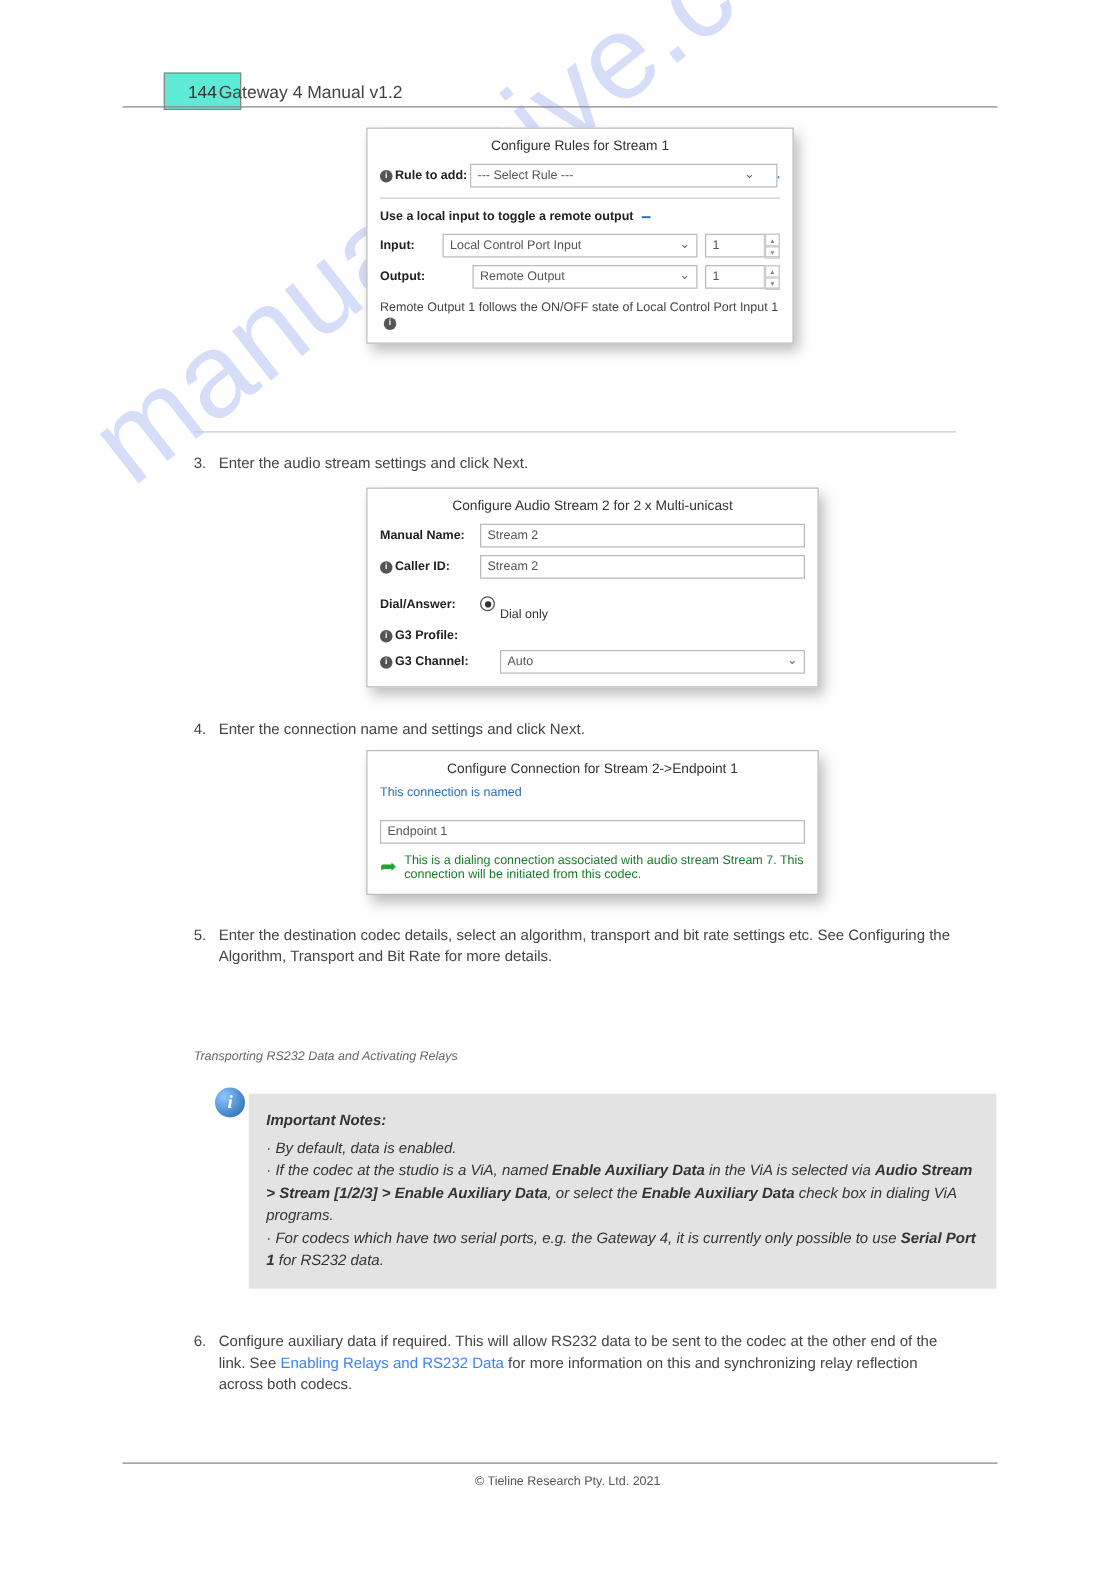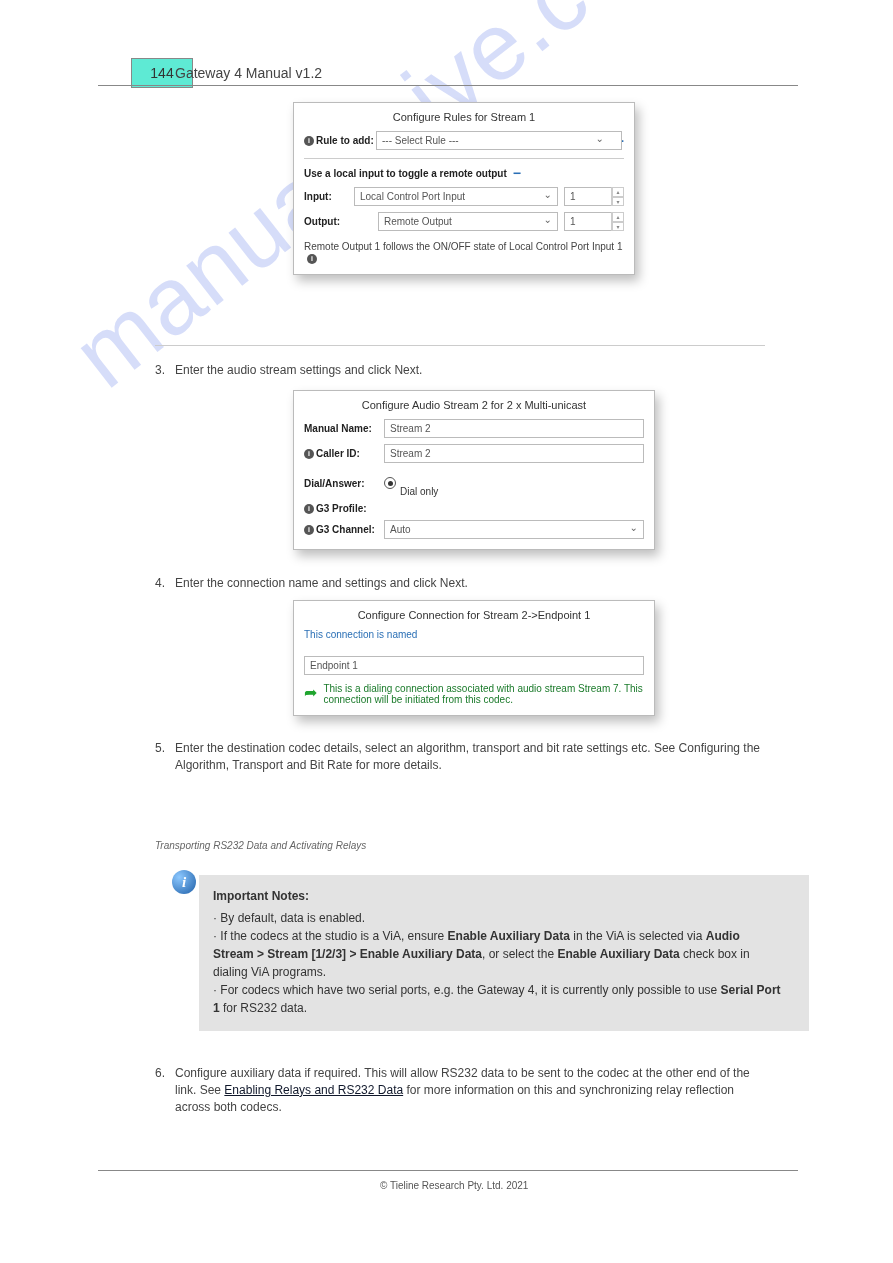--- a/index.html
+++ b/index.html
@@ -189,43 +189,43 @@
   }
   .subheading {
     position: absolute;
     font-size: 10px;
     color: #666;
     font-style: italic;
   }
   .infobox {
     position: absolute;
     background: #e3e3e3;
-    padding: 12px 26px 14px 14px;
+    padding: 12px 14px 14px 14px;
     font-size: 12px;
     color: #333;
     line-height: 1.5;
+    font-style: italic;
   }
   .infobox-icon {
     position: absolute;
     width: 24px;
     height: 24px;
     border-radius: 50%;
     background: radial-gradient(circle at 30% 30%, #8cc8ff, #1e5fa8);
     color: #fff;
     font-style: italic;
     font-weight: bold;
     font-size: 15px;
     display: flex;
     align-items: center;
     justify-content: center;
     font-family: Georgia, serif;
   }
   .link {
-    color: #0f172a;
-    text-decoration: underline;
+    color: #3b82f6;
   }
   .footer-line {
     position: absolute;
     border-top: 1px solid #888;
   }
   .footer-text {
     position: absolute;
     font-size: 10px;
     color: #555;
   }
@@ -348,21 +348,21 @@
       <div class="field-label">
         <span class="info-icon">i</span>
         <span>G3 Profile:</span>
       </div>
     </div>
     <div class="field-row" style="margin-bottom:0;">
       <div class="field-label">
         <span class="info-icon">i</span>
         <span>G3 Channel:</span>
       </div>
-      <div class="select-wrap" style="flex:1;">
+      <div class="select-wrap" style="flex:1;margin-left:16px;">
         <div class="select">Auto</div>
       </div>
     </div>
   </div>
 
   <div class="step-text" style="top:575px; left:155px;">4.</div>
   <div class="step-text" style="top:575px; left:175px; width:590px;">Enter the connection name and settings and click Next.</div>
 
   <div class="panel" style="top:600px; left:293px; width:340px;">
     <div class="panel-title">Configure Connection for Stream 2-&gt;Endpoint 1</div>
@@ -376,21 +376,21 @@
 
   <div class="step-text" style="top:740px; left:155px;">5.</div>
   <div class="step-text" style="top:740px; left:175px; width:590px;">Enter the destination codec details, select an algorithm, transport and bit rate settings etc. See Configuring the Algorithm, Transport and Bit Rate for more details.</div>
 
   <div class="subheading" style="top:840px; left:155px;">Transporting RS232 Data and Activating Relays</div>
 
   <div class="infobox-icon" style="top:870px; left:172px;">i</div>
   <div class="infobox" style="top:875px; left:199px; width:570px;">
     <div style="font-weight:bold; margin-bottom:4px;">Important Notes:</div>
     <div>· <span>By default, data is enabled.</span></div>
-    <div>· <span>If the codecs at the studio is a ViA, ensure </span><b>Enable Auxiliary Data</b><span> in the ViA is selected via </span><b>Audio Stream &gt; Stream [1/2/3] &gt; Enable Auxiliary Data</b><span>, or select the </span><b>Enable Auxiliary Data</b><span> check box in dialing ViA programs.</span></div>
+    <div>· <span>If the codec at the studio is a ViA, named </span><b>Enable Auxiliary Data</b><span> in the ViA is selected via </span><b>Audio Stream &gt; Stream [1/2/3] &gt; Enable Auxiliary Data</b><span>, or select the </span><b>Enable Auxiliary Data</b><span> check box in dialing ViA programs.</span></div>
     <div>· <span>For codecs which have two serial ports, e.g. the Gateway 4, it is currently only possible to use </span><b>Serial Port 1</b><span> for RS232 data.</span></div>
   </div>
 
   <div class="step-text" style="top:1065px; left:155px;">6.</div>
   <div class="step-text" style="top:1065px; left:175px; width:590px;">
     <span>Configure auxiliary data if required. This will allow RS232 data to be sent to the codec at the other end of the link. See </span>
     <a class="link">Enabling Relays and RS232 Data</a>
     <span> for more information on this and synchronizing relay reflection across both codecs.</span>
   </div>
 

